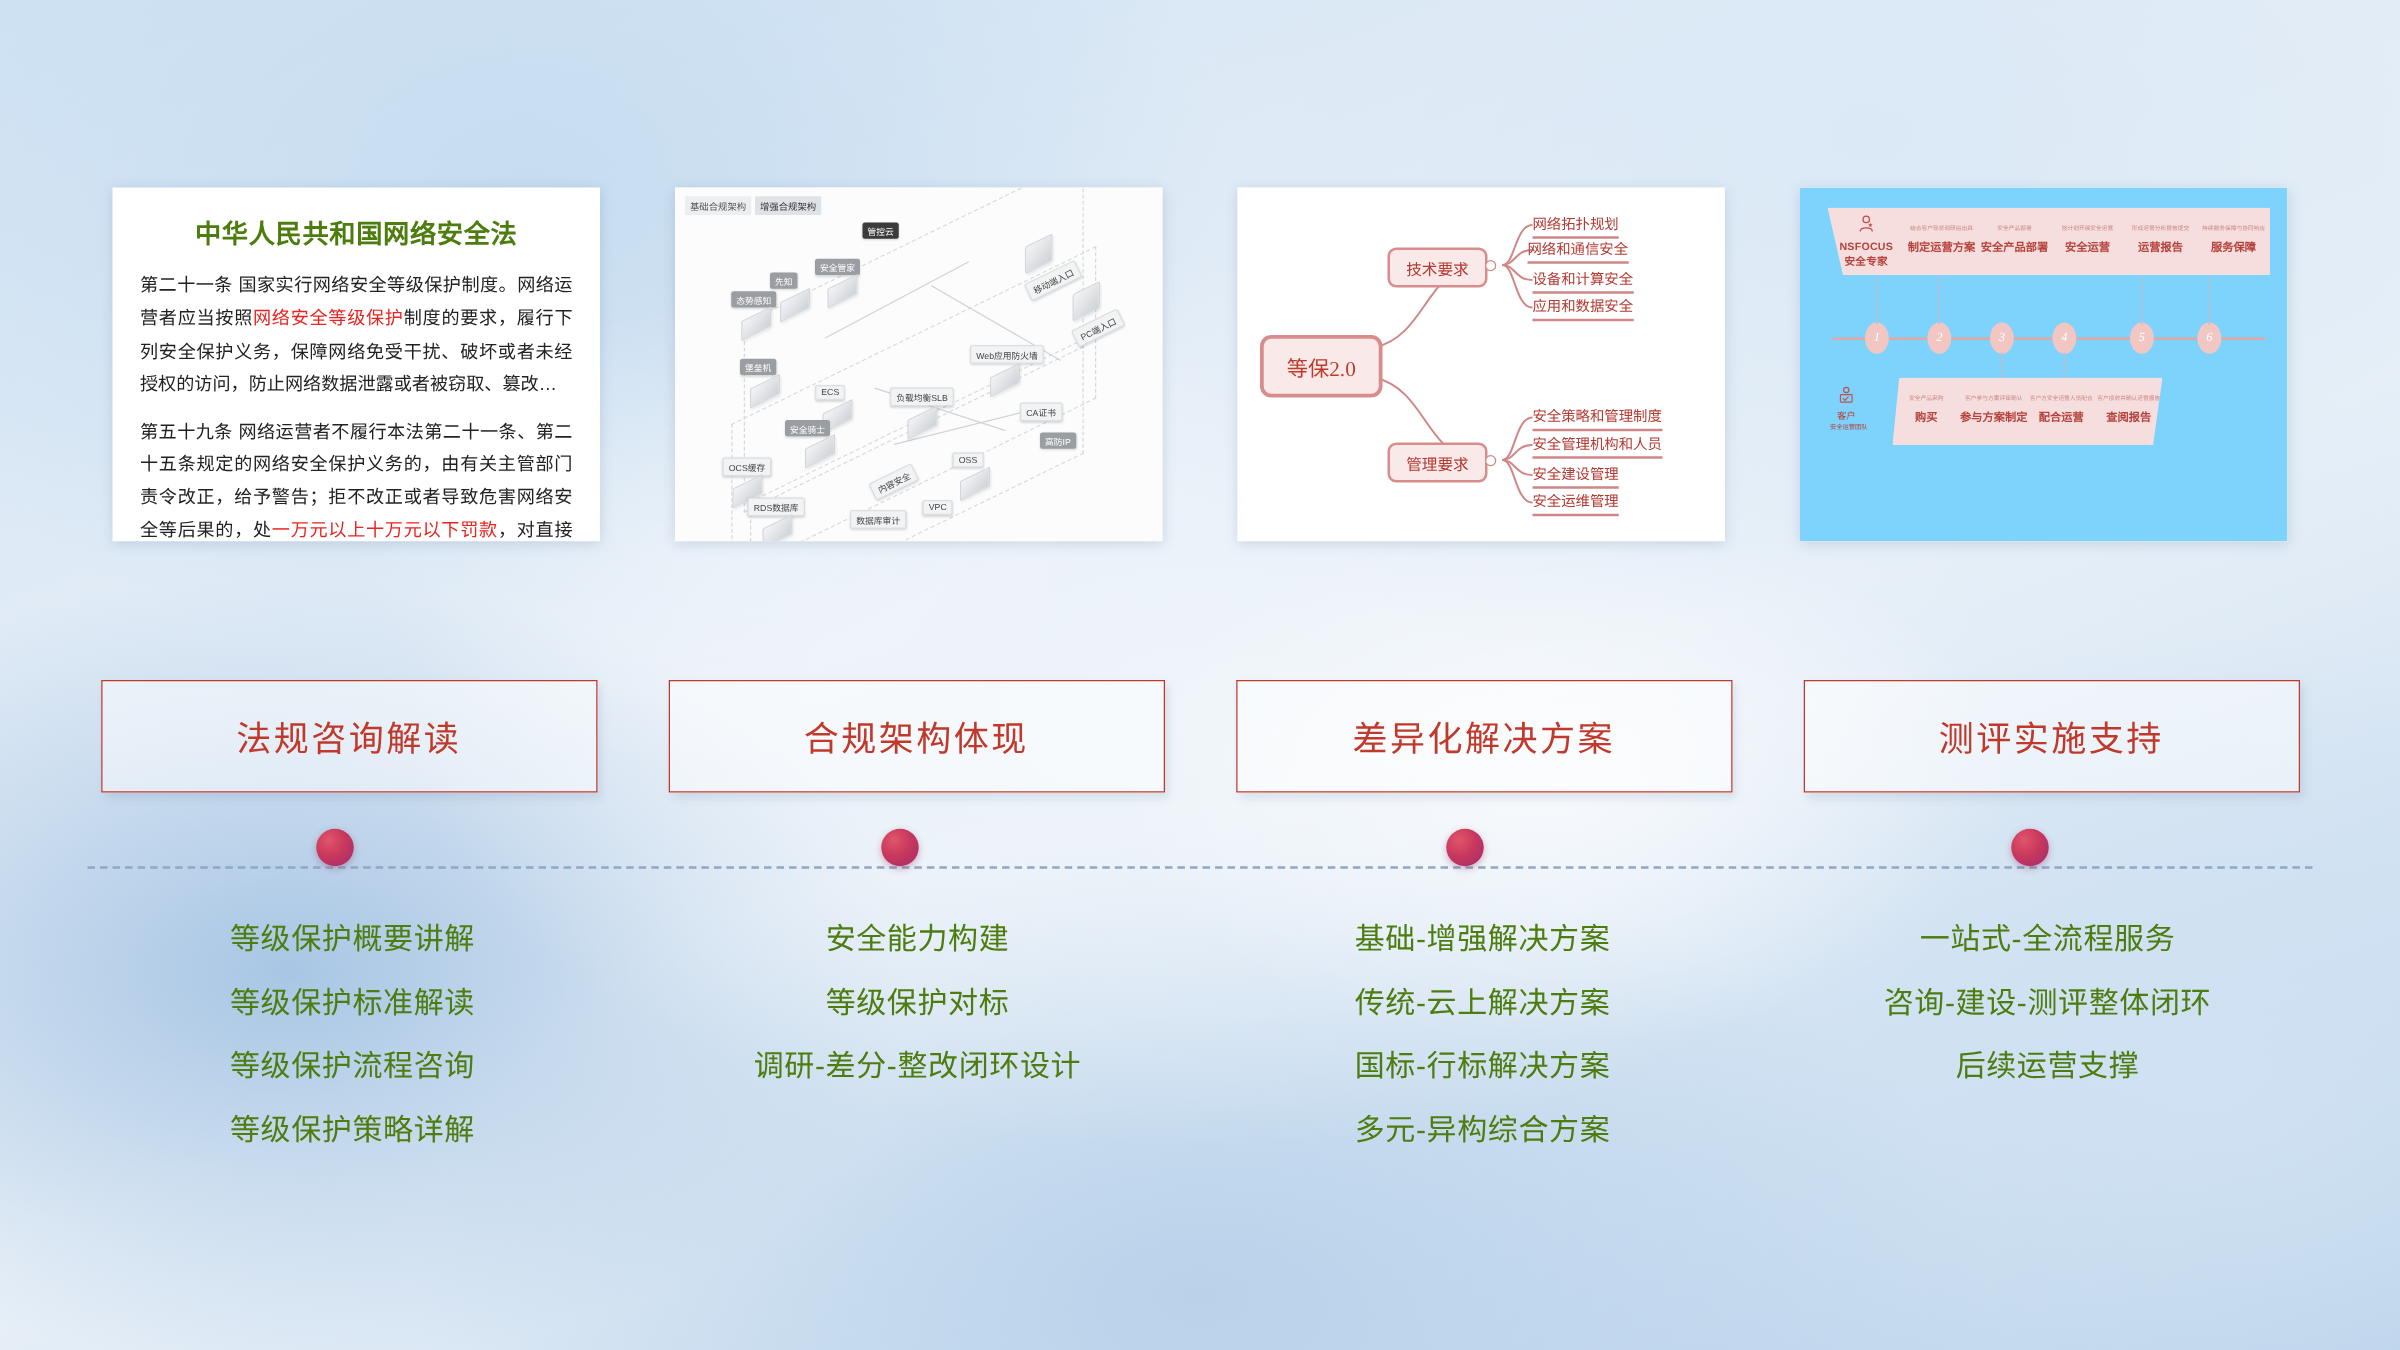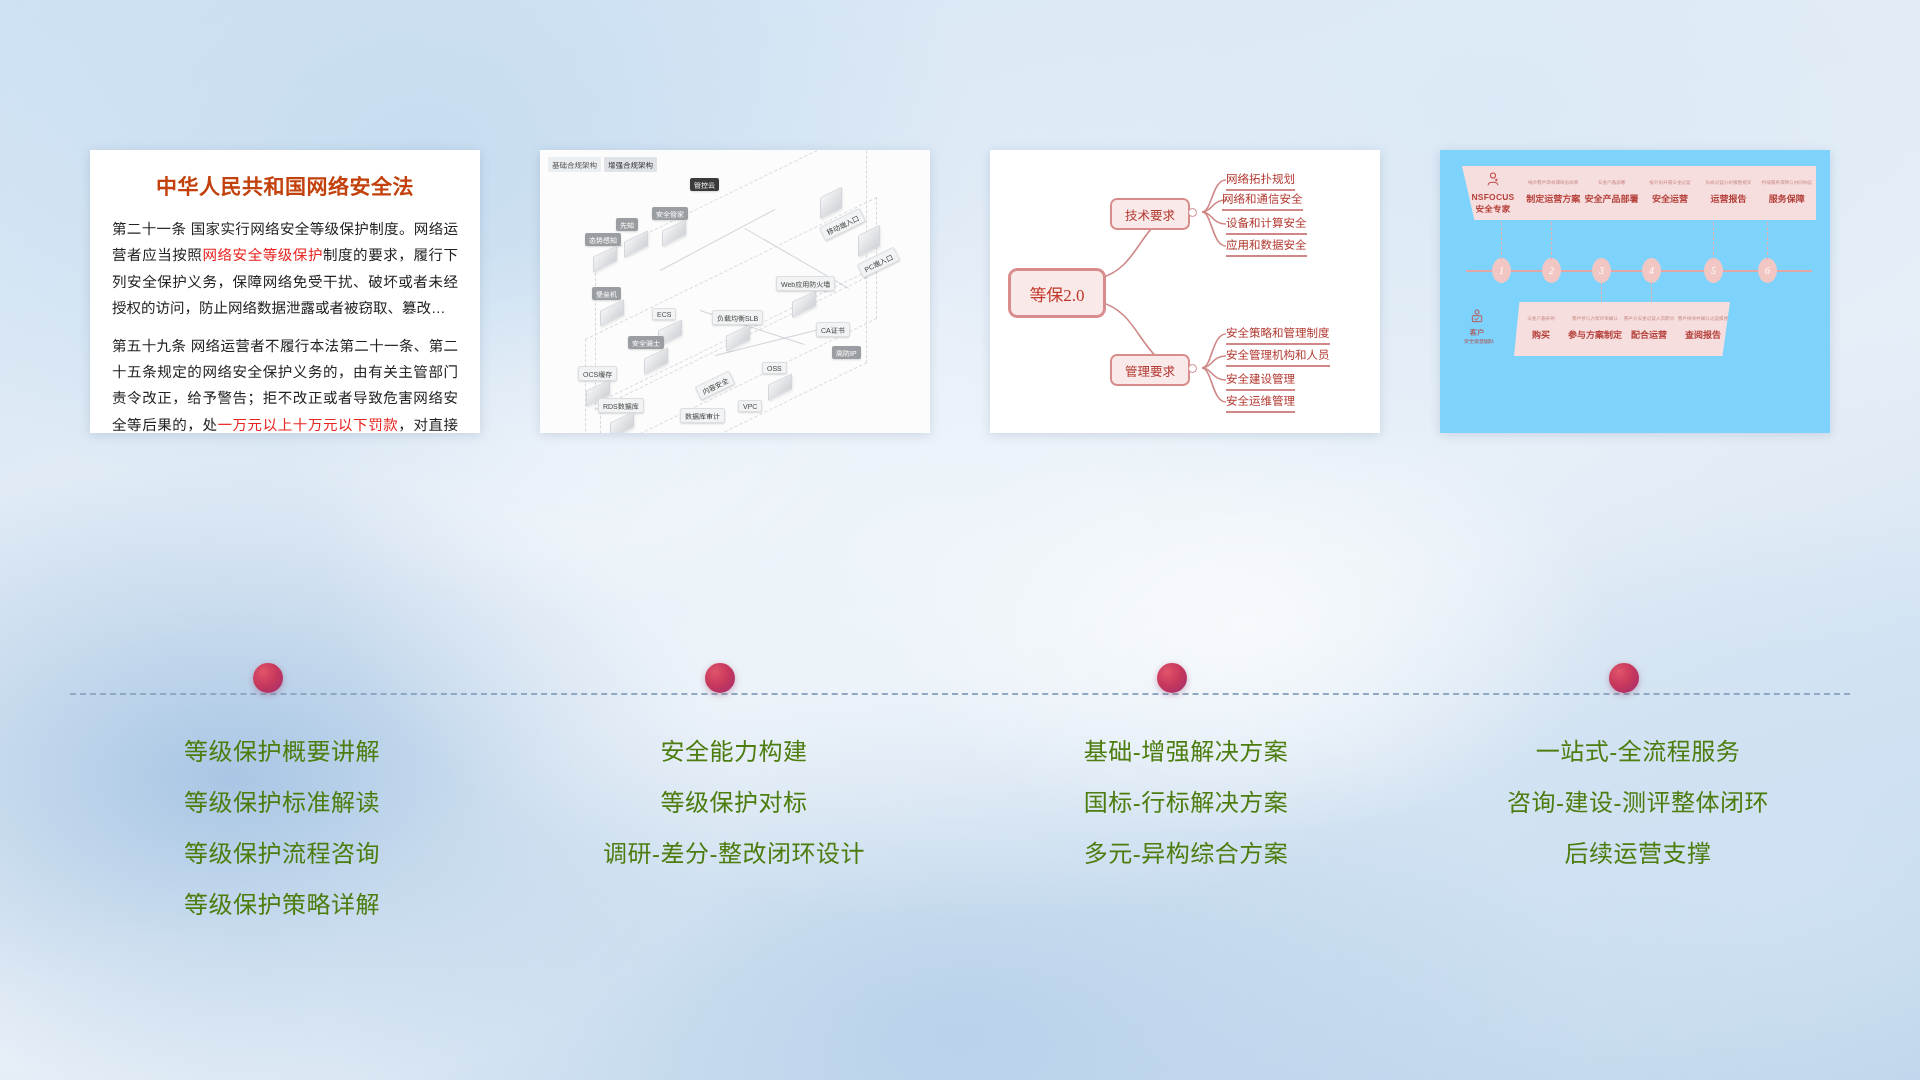--- a/index.html
+++ b/index.html
@@ -40,21 +40,21 @@
   }
   .thumb{
     width:390px;height:283px;background:#fff;
     box-shadow:0 2px 10px rgba(60,90,130,.18);
     position:relative;overflow:hidden;flex:0 0 auto;
   }
 
   
   .law{padding:16px 22px 10px 22px;box-sizing:border-box;height:100%;}
   .law-title{
-    text-align:center;font-size:21px;font-weight:bold;color:#c2410c;
+    text-align:center;font-size:21px;font-weight:bold;color:#4d7c0f;
     letter-spacing:.5px;margin:4px 0 16px;
   }
   .law-p{
     font-size:14.5px;line-height:1.82;color:#222;text-align:justify;
     margin:0 0 11px;
   }
   .law-p b{font-weight:normal;}
   .hl{color:#e8241f;}
 
   
@@ -437,20 +437,34 @@
             </svg>
             <div>客户</div>
             <div style="font-size:5px;white-space:nowrap;">安全运营团队</div>
           </div>
 
         </div>
       </div>
     </div>
   </div>
 
+  <div class="headline-row">
+    <div class="headline">
+      <span>法规咨询解读</span>
+    </div>
+    <div class="headline">
+      <span>合规架构体现</span>
+    </div>
+    <div class="headline">
+      <span>差异化解决方案</span>
+    </div>
+    <div class="headline">
+      <span>测评实施支持</span>
+    </div>
+  </div>
 
   <div class="timeline"></div>
   <div class="tl-dots">
     <div class="tl-dot" style="left:253px;"></div>
     <div class="tl-dot" style="left:705px;"></div>
     <div class="tl-dot" style="left:1157px;"></div>
     <div class="tl-dot" style="left:1609px;"></div>
   </div>
 
   <div class="cols">
@@ -468,20 +482,21 @@
       <ul>
         <li>安全能力构建</li>
         <li>等级保护对标</li>
         <li>调研-差分-整改闭环设计</li>
       </ul>
     </div>
 
     <div class="col">
       <ul>
         <li>基础-增强解决方案</li>
+        <li>传统-云上解决方案</li>
         <li>国标-行标解决方案</li>
         <li>多元-异构综合方案</li>
       </ul>
     </div>
 
     <div class="col">
       <ul>
         <li>一站式-全流程服务</li>
         <li>咨询-建设-测评整体闭环</li>
         <li>后续运营支撑</li>

